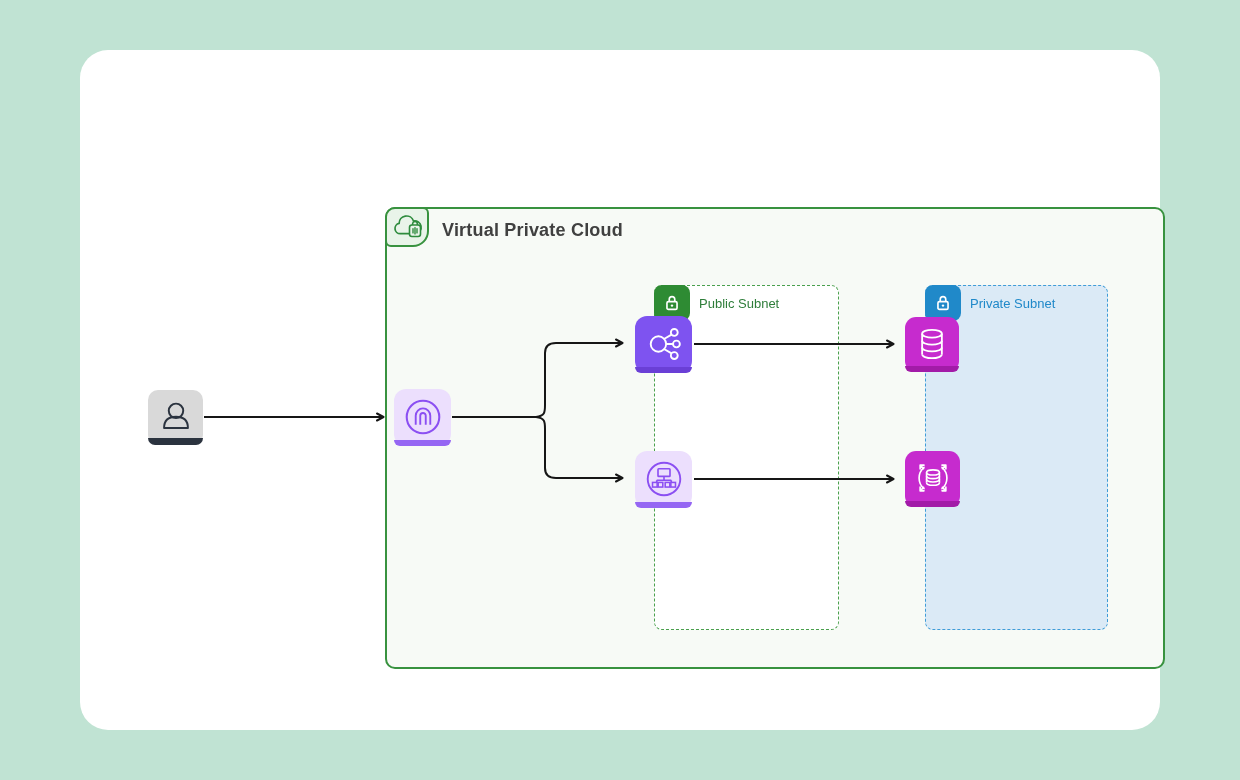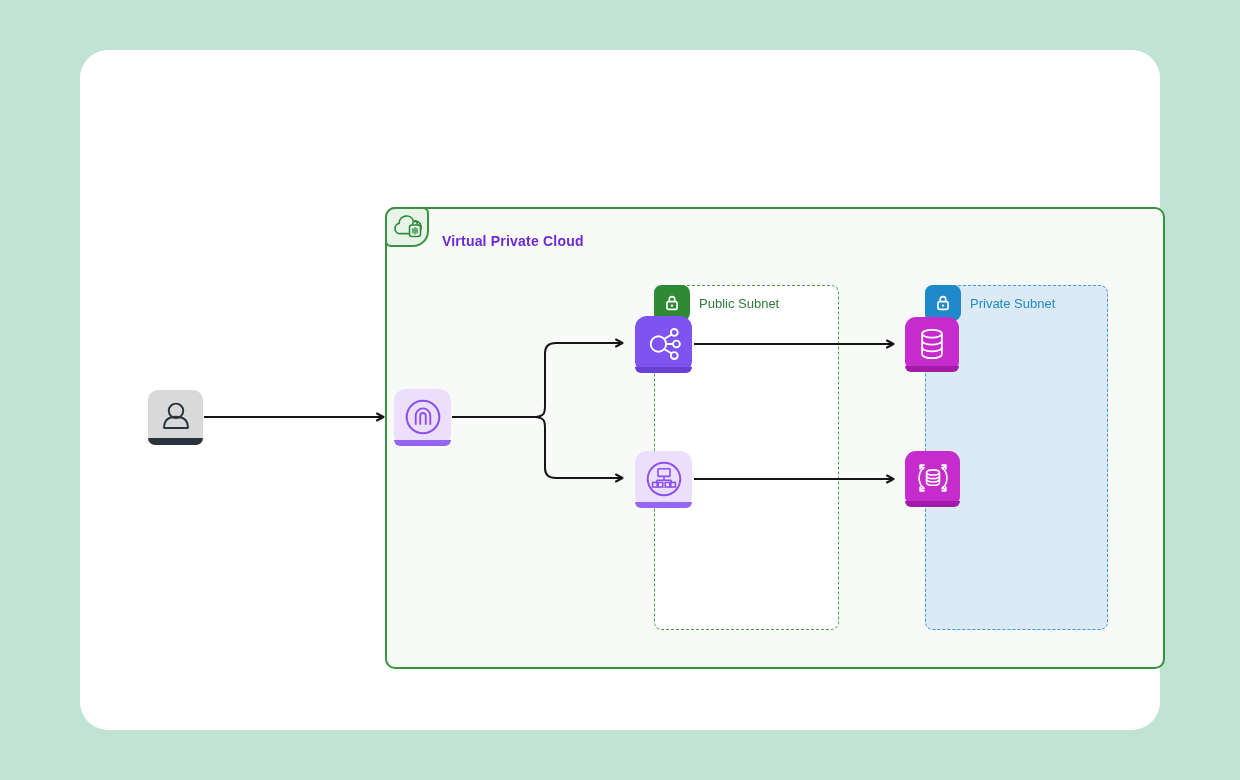--- a/index.html
+++ b/index.html
@@ -21,22 +21,22 @@
     box-sizing:border-box;
   }
   .vpc-badge{
     position:absolute;left:-2px;top:-2px;width:44px;height:40px;
     background:#e9f4e9;border:2px solid #38923f;
     border-radius:10px 6px 16px 6px;
     box-sizing:border-box;
     display:flex;align-items:center;justify-content:center;
   }
   .vpc-title{
-    position:absolute;left:55px;top:24px;
-    font-size:14px;font-weight:600;color:#6d28d9;letter-spacing:.2px;
+    position:absolute;left:55px;top:11px;
+    font-size:18px;font-weight:600;color:#404040;letter-spacing:.2px;
   }
   
   .subnet{position:absolute;top:76px;width:185px;height:345px;border-radius:8px;box-sizing:border-box;}
   .subnet.public{left:267px;border:1.5px dashed #4aa04d;background:#ffffff;}
   .subnet.private{left:538px;width:183px;border:1.5px dashed #3f9cd7;background:#dbeaf6;}
   .subnet-badge{
     position:absolute;left:-1px;top:-1px;width:36px;height:36px;border-radius:8px;
     display:flex;align-items:center;justify-content:center;
   }
   .subnet-badge.green{background:#2e8b33;}

